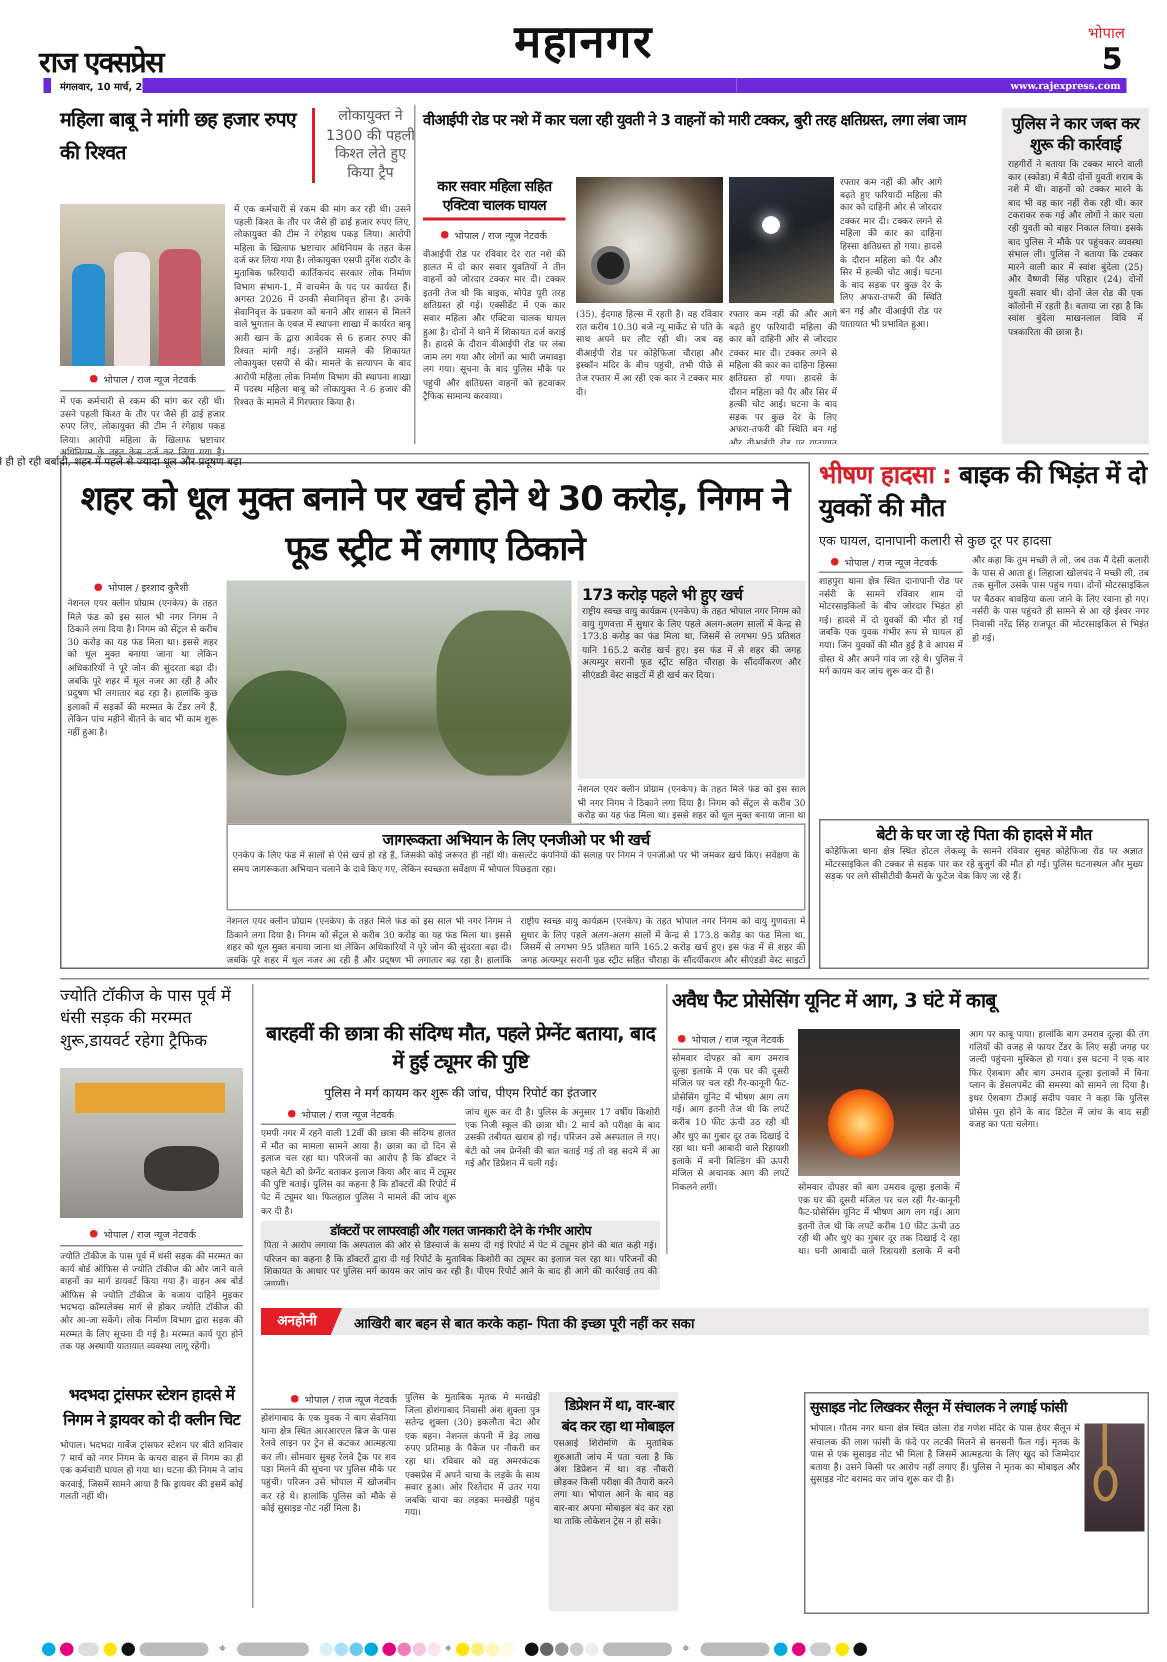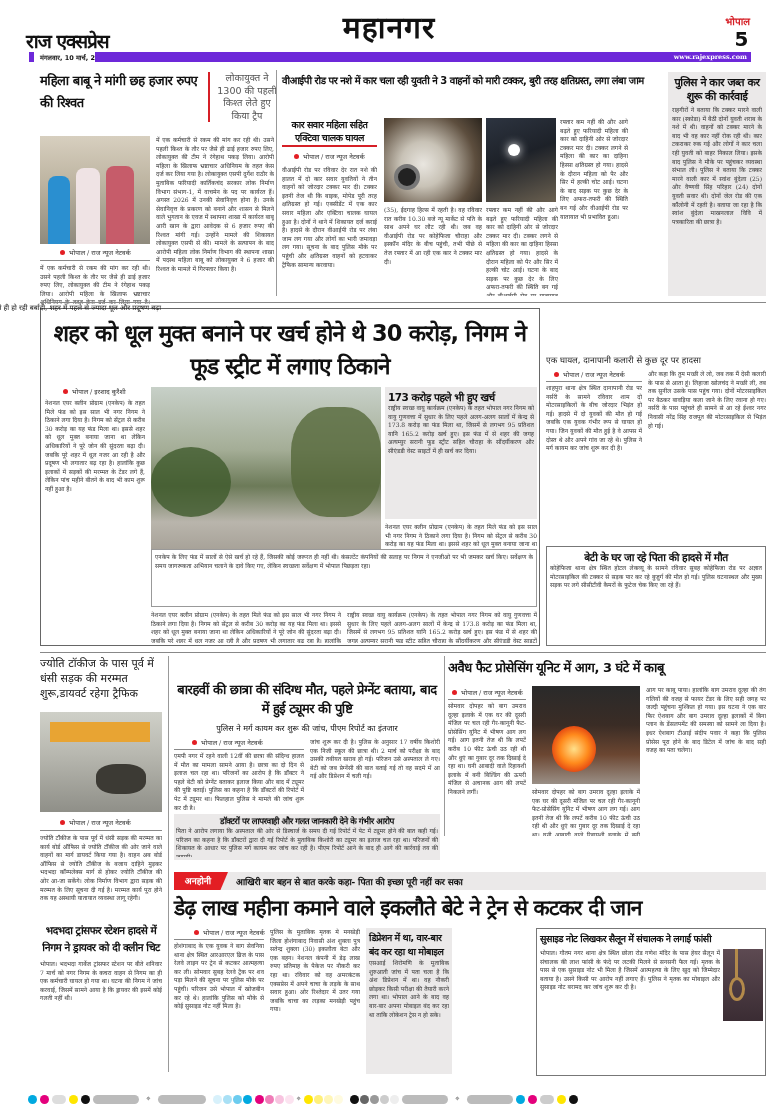--- a/index.html
+++ b/index.html
@@ -18,21 +18,21 @@
 .gray{background:#eceaea}
 .dotreg{display:inline-block;border-radius:50%;width:9px;height:9px}
 .pill{display:inline-block;border-radius:5px;height:9px;background:#bbb}
 </style>
 </head>
 <body>
 
 <div class="abs" data-name="masthead" style="left:0;top:0;width:778px;height:62px">
   <div class="abs hl" data-name="paper-name" style="left:26px;top:28px;font-size:19px;letter-spacing:-1px">राज एक्सप्रेस</div>
   <div class="abs hl" data-name="section-title" style="left:0;width:778px;text-align:center;top:6px;font-size:30px;letter-spacing:1px">महानगर</div>
-  <div class="abs red" data-name="city-label" style="right:28px;top:14px;font-size:10px;font-weight:bold">भोपाल</div>
+  <div class="abs red" data-name="city-label" style="right:28px;top:14px;font-size:10px;font-weight:normal">भोपाल</div>
   <div class="abs hl" data-name="page-number" style="right:30px;top:27px;font-size:20px">5</div>
   <div class="abs rbar" data-name="date-marker" style="left:29px;top:52px;width:5px;height:10px"></div>
   <div class="abs" data-name="date-label" style="left:40px;top:53px;font-size:6.5px;font-weight:bold">मंगलवार, 10 मार्च, 2026</div>
   <div class="abs rbar" data-name="masthead-red-bar" style="left:95px;top:52px;width:396px;height:10px"></div>
   <div class="abs rbar" data-name="website-bar" style="left:491px;top:52px;width:260px;height:10px">
     <span data-name="website-link" style="position:absolute;right:4px;top:1px;color:#fff;font-size:6.5px;font-family:'DejaVu Serif',serif;font-weight:bold">www.rajexpress.com</span>
   </div>
 </div>
 
 <div class="abs" data-name="story-bribe" style="left:40px;top:70px;width:240px;height:230px">
@@ -93,27 +93,32 @@
   <div class="abs photo" data-name="photo-road" style="left:110px;top:78px;width:230px;height:180px;background:linear-gradient(180deg,#c7d0c8 0%,#a4ad96 35%,#6c7a58 55%,#b9b5ac 75%,#9c968c 100%)">
     <div style="position:absolute;left:0;top:60px;width:80px;height:70px;background:#3f5a2c;border-radius:50%;opacity:.8"></div>
     <div style="position:absolute;right:0;top:20px;width:90px;height:110px;background:#55683a;border-radius:40%;opacity:.8"></div>
   </div>
   <div class="abs gray" data-name="sidebar-173-crore" style="left:344px;top:78px;width:152px;height:132px;background:#ebe9e9;padding:3px">
     <div class="hl" data-name="sidebar-title" style="font-size:10.5px;line-height:14px">173 करोड़ पहले भी हुए खर्च</div>
     <div class="body-text" data-name="sidebar-text" style="height:110px">राष्ट्रीय स्वच्छ वायु कार्यक्रम (एनकेप) के तहत भोपाल नगर निगम को वायु गुणवत्ता में सुधार के लिए पहले अलग-अलग सालों में केन्द्र से 173.8 करोड़ का फंड मिला था, जिसमें से लगभग 95 प्रतिशत यानि 165.2 करोड़ खर्च हुए। इस फंड में से शहर की जगह अत्यम्युर सरानी फूड स्ट्रीट सहित चौराहा के सौंदर्यीकरण और सीएंडडी वेस्ट साइटों में ही खर्च कर दिया।</div>
   </div>
   <div class="abs body-text" data-name="story-text-col3" style="left:344px;top:214px;width:152px;height:44px">नेशनल एयर क्लीन प्रोग्राम (एनकेप) के तहत मिले फंड को इस साल भी नगर निगम ने ठिकाने लगा दिया है। निगम को सेंट्रल से करीब 30 करोड़ का यह फंड मिला था। इससे शहर को धूल मुक्त बनाया जाना था लेकिन अधिकारियों ने पूरे जोन की सुंदरता बढ़ा दी। जबकि पूरे शहर में धूल नजर आ रही है और प्रदूषण भी लगातार बढ़ रहा है। हालांकि कुछ इलाकों में सड़कों की मरम्मत के टेंडर लगे हैं, लेकिन पांच महीने बीतने के बाद भी काम शुरू नहीं हुआ है।</div>
   <div class="abs box" data-name="box-awareness" style="left:110px;top:240px;width:386px;height:58px;background:#fff;padding:3px;border-color:#999">
+    <div class="hl" data-name="box-title" style="font-size:10.5px;text-align:center;line-height:14px">जागरूकता अभियान के लिए एनजीओ पर भी खर्च</div>
     <div class="body-text" data-name="box-text" style="height:36px">एनकेप के लिए फंड में सालों से ऐसे खर्च हो रहे हैं, जिसकी कोई जरूरत ही नहीं थी। कंसल्टेंट कंपनियों की सलाह पर निगम ने एनजीओ पर भी जमकर खर्च किए। सर्वेक्षण के समय जागरूकता अभियान चलाने के दावे किए गए, लेकिन स्वच्छता सर्वेक्षण में भोपाल पिछड़ता रहा।</div>
   </div>
   <div class="abs body-text" data-name="story-text-col2-bottom" style="left:110px;top:302px;width:190px;height:32px">नेशनल एयर क्लीन प्रोग्राम (एनकेप) के तहत मिले फंड को इस साल भी नगर निगम ने ठिकाने लगा दिया है। निगम को सेंट्रल से करीब 30 करोड़ का यह फंड मिला था। इससे शहर को धूल मुक्त बनाया जाना था लेकिन अधिकारियों ने पूरे जोन की सुंदरता बढ़ा दी। जबकि पूरे शहर में धूल नजर आ रही है और प्रदूषण भी लगातार बढ़ रहा है। हालांकि कुछ इलाकों में सड़कों की मरम्मत के टेंडर लगे हैं, लेकिन पांच महीने बीतने के बाद भी काम शुरू नहीं हुआ है।</div>
   <div class="abs body-text" data-name="story-text-col3-bottom" style="left:306px;top:302px;width:190px;height:32px">राष्ट्रीय स्वच्छ वायु कार्यक्रम (एनकेप) के तहत भोपाल नगर निगम को वायु गुणवत्ता में सुधार के लिए पहले अलग-अलग सालों में केन्द्र से 173.8 करोड़ का फंड मिला था, जिसमें से लगभग 95 प्रतिशत यानि 165.2 करोड़ खर्च हुए। इस फंड में से शहर की जगह अत्यम्युर सरानी फूड स्ट्रीट सहित चौराहा के सौंदर्यीकरण और सीएंडडी वेस्ट साइटों में ही खर्च कर दिया।</div>
 </div>
 
 <div class="abs" data-name="story-bike-accident" style="left:546px;top:306px;width:220px;height:344px">
+  <div class="abs hl" data-name="headline" style="left:0;top:0;width:220px;font-size:16.5px;line-height:22px">
+    <span class="red" data-name="headline-red">भीषण हादसा :</span>
+    <span>बाइक की भिड़ंत में दो युवकों की मौत</span>
+  </div>
   <div class="abs" data-name="subhead" style="left:0;top:48px;width:220px;font-size:8.5px;color:#222">एक घायल, दानापानी कलारी से कुछ दूर पर हादसा</div>
   <div class="abs byline" data-name="byline" style="left:8px;top:64px">
       <span class="dot"></span>
       <span>भोपाल / राज न्यूज नेटवर्क</span>
     </div>
   <div class="abs hrule" data-name="divider" style="left:0;top:75px;width:96px"></div>
   <div class="abs body-text" data-name="story-text-col1" style="left:0;top:78px;width:96px;height:156px">शाहपुरा थाना क्षेत्र स्थित दानापानी रोड पर नर्सरी के सामने रविवार शाम दो मोटरसाइकिलों के बीच जोरदार भिड़ंत हो गई। हादसे में दो युवकों की मौत हो गई जबकि एक युवक गंभीर रूप से घायल हो गया। जिन युवकों की मौत हुई है वे आपस में दोस्त थे और अपने गांव जा रहे थे। पुलिस ने मर्ग कायम कर जांच शुरू कर दी है।</div>
   <div class="abs body-text" data-name="story-text-col2" style="left:102px;top:64px;width:118px;height:170px">और कहा कि तुम मच्छी ले लो, जब तक मैं देसी कलारी के पास से आता हूं। लिहाजा खोलचंद ने मच्छी ली, तब तक सुनील उसके पास पहुंच गया। दोनों मोटरसाइकिल पर बैठकर बावड़िया कला जाने के लिए रवाना हो गए। नर्सरी के पास पहुंचते ही सामने से आ रहे ईश्वर नगर निवासी नरेंद्र सिंह राजपूत की मोटरसाइकिल से भिड़ंत हो गई।</div>
   <div class="abs box" data-name="box-father-death" style="left:0;top:240px;width:220px;height:100px;padding:3px;border-color:#777">
     <div class="hl" data-name="box-title" style="font-size:10.5px;line-height:14px;text-align:center">बेटी के घर जा रहे पिता की हादसे में मौत</div>
@@ -176,30 +181,29 @@
   <div class="abs body-text" data-name="story-text-col2" style="left:84px;top:132px;width:108px;height:48px">सोमवार दोपहर को बाग उमराव दूल्हा इलाके में एक घर की दूसरी मंजिल पर चल रही गैर-कानूनी फैट-प्रोसेसिंग यूनिट में भीषण आग लग गई। आग इतनी तेज थी कि लपटें करीब 10 फीट ऊंची उठ रही थी और धुएं का गुबार दूर तक दिखाई दे रहा था। घनी आबादी वाले रिहायशी इलाके में बनी बिल्डिंग की ऊपरी मंजिल से अचानक आग की लपटें निकलने लगीं।</div>
   <div class="abs body-text" data-name="story-text-col3" style="left:198px;top:30px;width:120px;height:150px">आग पर काबू पाया। हालांकि बाग उमराव दूल्हा की तंग गलियों की वजह से फायर टेंडर के लिए सही जगह पर जल्दी पहुंचना मुश्किल हो गया। इस घटना ने एक बार फिर ऐशबाग और बाग उमराव दूल्हा इलाकों में बिना प्लान के डेंसलपमेंट की समस्या को सामने ला दिया है। इधर ऐशबाग टीआई संदीप पवार ने कहा कि पुलिस प्रोसेस पूरा होने के बाद डिटेल में जांच के बाद सही वजह का पता चलेगा।</div>
 </div>
 
 <div class="abs" data-name="story-train-suicide" style="left:174px;top:872px;width:592px;height:205px">
   <div class="abs" data-name="kicker-strip" style="left:0;top:0;width:592px;height:18px;background:#ebe9e9"></div>
   <div class="abs" data-name="tag-badge" style="left:0;top:0;width:54px;height:18px;background:#e31e24;clip-path:polygon(0 0,100% 0,86% 100%,0 100%)">
     <span data-name="tag-label" style="display:block;color:#fff;font-size:9px;font-weight:bold;text-align:center;line-height:18px;padding-right:6px">अनहोनी</span>
   </div>
   <div class="abs hl" data-name="kicker" style="left:62px;top:3px;font-size:9px;letter-spacing:-0.2px">आखिरी बार बहन से बात करके कहा- पिता की इच्छा पूरी नहीं कर सका</div>
-  <div class="abs hl" data-name="headline" style="left:0;top:22px;width:592px;font-size:21px;line-height:28px;letter-spacing:-0.8px">डेढ़ लाख महीना कमाने वाले इकलौते बेटे ने ट्रेन से कटकर दी जान</div>
   <div class="abs byline" data-name="byline" style="left:20px;top:56px">
       <span class="dot"></span>
       <span>भोपाल / राज न्यूज नेटवर्क</span>
     </div>
   <div class="abs hrule" data-name="divider" style="left:0;top:67px;width:90px"></div>
   <div class="abs body-text" data-name="story-text-col1" style="left:0;top:70px;width:90px;height:132px">होशंगाबाद के एक युवक ने बाग सेवनिया थाना क्षेत्र स्थित आरआरएल ब्रिज के पास रेलवे लाइन पर ट्रेन से कटकर आत्महत्या कर ली। सोमवार सुबह रेलवे ट्रैक पर शव पड़ा मिलने की सूचना पर पुलिस मौके पर पहुंची। परिजन उसे भोपाल में खोजबीन कर रहे थे। हालांकि पुलिस को मौके से कोई सुसाइड नोट नहीं मिला है।</div>
   <div class="abs body-text" data-name="story-text-col2" style="left:96px;top:56px;width:90px;height:146px">पुलिस के मुताबिक मृतक मे मनखेड़ी जिला होशंगाबाद निवासी अंश शुक्ला पुत्र सतेन्द्र शुक्ला (30) इकलौता बेटा और एक बहन। नेशनल कंपनी में डेढ़ लाख रुपए प्रतिमाह के पैकेज पर नौकरी कर रहा था। रविवार को वह अमरकंटक एक्सप्रेस में अपने चाचा के लड़के के साथ सवार हुआ। ओर रिश्तेदार में उतर गया जबकि चाचा का लड़का मनखेड़ी पहुंच गया।</div>
   <div class="abs gray" data-name="box-depression" style="left:192px;top:56px;width:86px;height:146px;background:#ebe9e9;padding:3px">
-    <div class="hl" data-name="box-title" style="font-size:9.5px;line-height:14px;text-align:left">डिप्रेशन में था, वार-बार बंद कर रहा था मोबाइल</div>
+    <div class="hl" data-name="box-title" style="font-size:9.5px;line-height:14px;text-align:right">डिप्रेशन में था, वार-बार बंद कर रहा था मोबाइल</div>
     <div class="body-text" data-name="box-text" style="height:106px">एसआई शिरोमणि के मुताबिक शुरुआती जांच में पता चला है कि अंश डिप्रेशन में था। वह नौकरी छोड़कर किसी परीक्षा की तैयारी करने लगा था। भोपाल आने के बाद वह बार-बार अपना मोबाइल बंद कर रहा था ताकि लोकेशन ट्रेस न हो सके।</div>
   </div>
 </div>
 
 <div class="abs box" data-name="story-salon-suicide" style="left:536px;top:928px;width:230px;height:148px;padding:3px;border-color:#777">
   <div class="hl" data-name="headline" style="font-size:9.5px;line-height:14px">सुसाइड नोट लिखकर सैलून में संचालक ने लगाई फांसी</div>
   <div class="abs body-text" data-name="story-text" style="left:3px;top:20px;width:180px;height:124px">भोपाल। गौतम नगर थाना क्षेत्र स्थित छोला रोड गणेश मंदिर के पास हेयर सैलून में संचालक की लाश फांसी के फंदे पर लटकी मिलने से सनसनी फैल गई। मृतक के पास से एक सुसाइड नोट भी मिला है जिसमें आत्महत्या के लिए खुद को जिम्मेदार बताया है। उसने किसी पर आरोप नहीं लगाए हैं। पुलिस ने मृतक का मोबाइल और सुसाइड नोट बरामद कर जांच शुरू कर दी है।</div>
   <div class="abs photo" data-name="photo-noose" style="left:186px;top:20px;width:40px;height:72px;background:linear-gradient(180deg,#5d4a52 0%,#3a2c33 100%)">
     <div style="position:absolute;left:12px;top:0;width:3px;height:30px;background:#b38a4a"></div>
     <div style="position:absolute;left:6px;top:28px;width:16px;height:24px;border:3px solid #b38a4a;border-radius:50%"></div>

